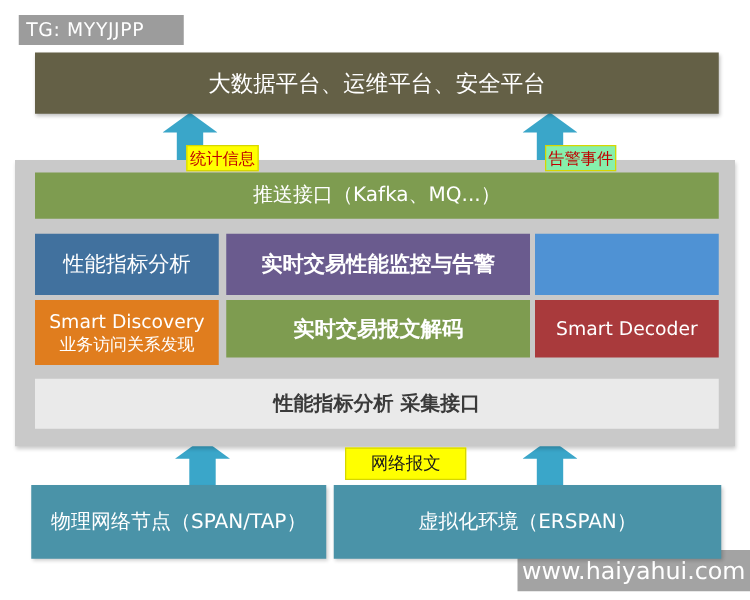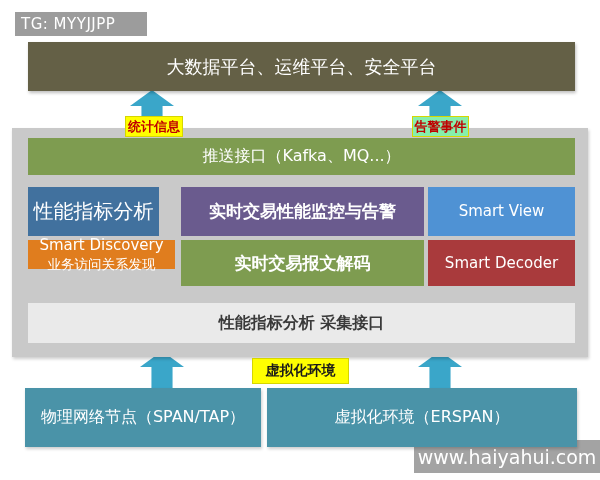--- a/index.html
+++ b/index.html
@@ -40,24 +40,24 @@
     background: #c9c9c9; z-index: 2;
     box-shadow: 1px 2px 3px rgba(0,0,0,0.2);
   }
 
   .push-bar {
     left: 28px; top: 138px; width: 547px; height: 37px;
     color: #ffffff; font-size: 16px; z-index: 3;
   }
 
   .module { color: #ffffff; z-index: 3; }
-  .mod-perf        { left: 28px;  top: 187px; width: 131px; height: 49px; font-size: 20px; }
+  .mod-perf        { left: 28px;  top: 187px; width: 147px; height: 49px; font-size: 17px; }
   .mod-monitor     { left: 181px; top: 187px; width: 243px; height: 49px; font-size: 17px; font-weight: bold; }
   .mod-smartview   { left: 428px; top: 187px; width: 147px; height: 49px; }
-  .mod-discovery   { left: 28px;  top: 240px; width: 147px; height: 29px; }
+  .mod-discovery   { left: 28px;  top: 240px; width: 147px; height: 52px; }
   .mod-decode      { left: 181px; top: 240px; width: 243px; height: 46px; font-size: 17px; font-weight: bold; }
   .mod-decoder     { left: 428px; top: 240px; width: 147px; height: 46px; }
   .two-line .l1 { font-size: 15px; line-height: 19px; }
   .two-line .l2 { font-size: 13.5px; line-height: 18px; }
 
   .collect-bar {
     left: 28px; top: 303px; width: 547px; height: 40px;
     background: #eaeaea; color: #3a3a3a;
     font-size: 16px; font-weight: 600; z-index: 3;
   }
@@ -67,21 +67,21 @@
     width: 44px; height: 38px; z-index: 1;
     clip-path: polygon(50% 0%, 100% 42%, 74% 42%, 74% 100%, 26% 100%, 26% 42%, 0% 42%);
   }
   .arr-top-left  { left: 130px; top: 90px; }
   .arr-top-right { left: 418px; top: 90px; }
   .arr-bot-left  { left: 140px; top: 351px; }
   .arr-bot-right { left: 418px; top: 351px; }
 
   
   .flow-label {
-    z-index: 5; font-weight: bold; border: 1px solid #d6d600;
+    z-index: 5; font-weight: normal; border: 1px solid #d6d600; margin-left: 24px;
   }
   .lbl-stats  { left: 125px; top: 116px; width: 58px; height: 21px; font-size: 13px; }
   .lbl-alert  { left: 412px; top: 116px; width: 57px; height: 21px; font-size: 13px; }
   .lbl-packet { left: 252px; top: 358px; width: 97px; height: 26px; font-size: 14px; color: #1a1a1a !important; }
 
   
   .source-box {
     top: 388px; height: 59px; color: #ffffff;
     font-size: 16px; z-index: 2;
     box-shadow: 1px 2px 3px rgba(0,0,0,0.2);
@@ -108,35 +108,34 @@
 <div class="abs center flow-label lbl-stats" style="background: rgb(255, 255, 0); color: rgb(192, 0, 0);">统计信息</div>
 <div class="abs center flow-label lbl-alert" style="background: #86efac; color: rgb(192, 0, 0);">告警事件</div>
 
 <div class="abs main-container"></div>
 
 <div class="abs center push-bar" style="background: rgb(126, 156, 80);">推送接口（Kafka、MQ...）</div>
 
 <div class="abs center module mod-perf" style="background: rgb(65, 113, 158);">性能指标分析</div>
 <div class="abs center module mod-monitor" style="background: rgb(106, 91, 142);">实时交易性能监控与告警</div>
 <div class="abs col module mod-smartview two-line" style="background: rgb(79, 146, 212);">
-  <div class="l1">Smart View</div>
 </div>
 
 <div class="abs col module mod-discovery two-line" style="background: rgb(224, 125, 30);">
   <div class="l1">Smart Discovery</div>
   <div class="l2">业务访问关系发现</div>
 </div>
 <div class="abs center module mod-decode" style="background: rgb(126, 156, 80);">实时交易报文解码</div>
 <div class="abs col module mod-decoder two-line" style="background: rgb(169, 58, 60);">
   <div class="l1">Smart Decoder</div>
 </div>
 
 <div class="abs center collect-bar">性能指标分析 采集接口</div>
 
 <div class="abs arrow-up arr-bot-left" style="background: rgb(58, 166, 201);"></div>
 <div class="abs arrow-up arr-bot-right" style="background: rgb(58, 166, 201);"></div>
 
-<div class="abs center flow-label lbl-packet" style="background: rgb(255, 255, 0);">虚拟化环境</div>
+<div class="abs center flow-label lbl-packet" style="background: rgb(255, 255, 0);">网络报文</div>
 
 <div class="abs center source-box src-left" style="background: rgb(74, 147, 168);">物理网络节点（SPAN/TAP）</div>
 <div class="abs center source-box src-right" style="background: rgb(74, 147, 168);">虚拟化环境（ERSPAN）</div>
 
 <div class="abs center site-watermark">www.haiyahui.com</div>
 
 </body></html>

